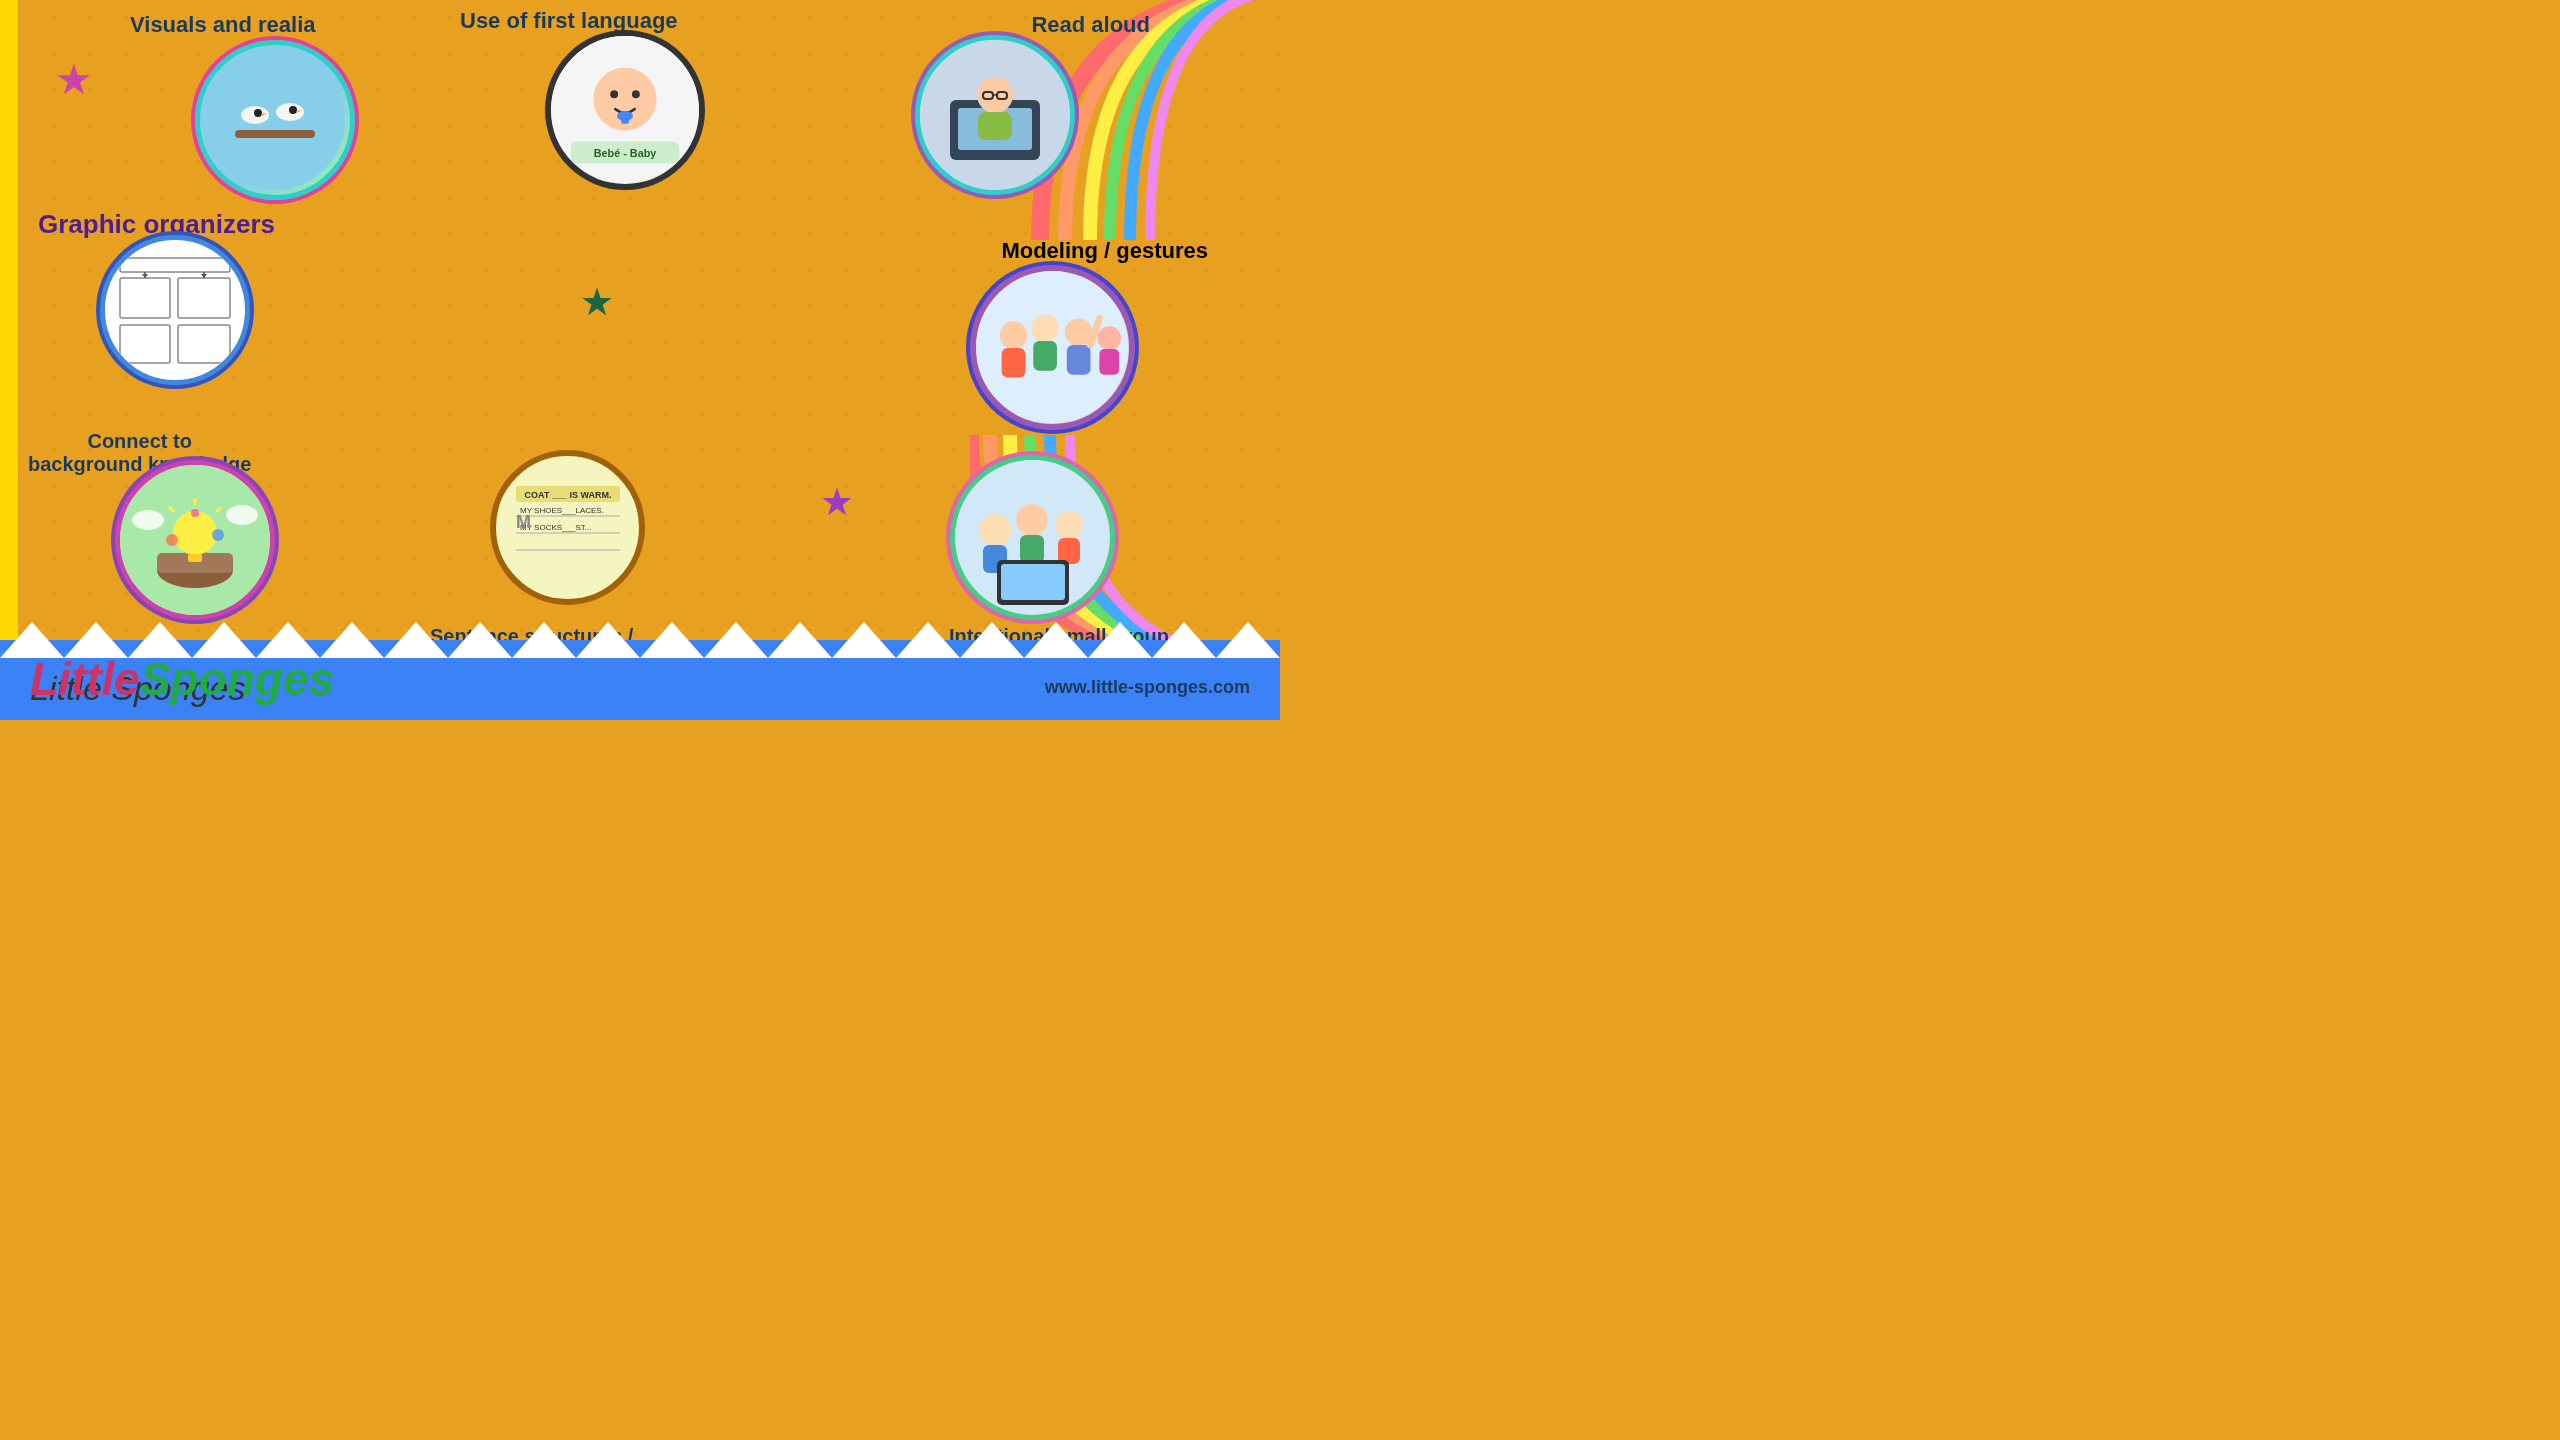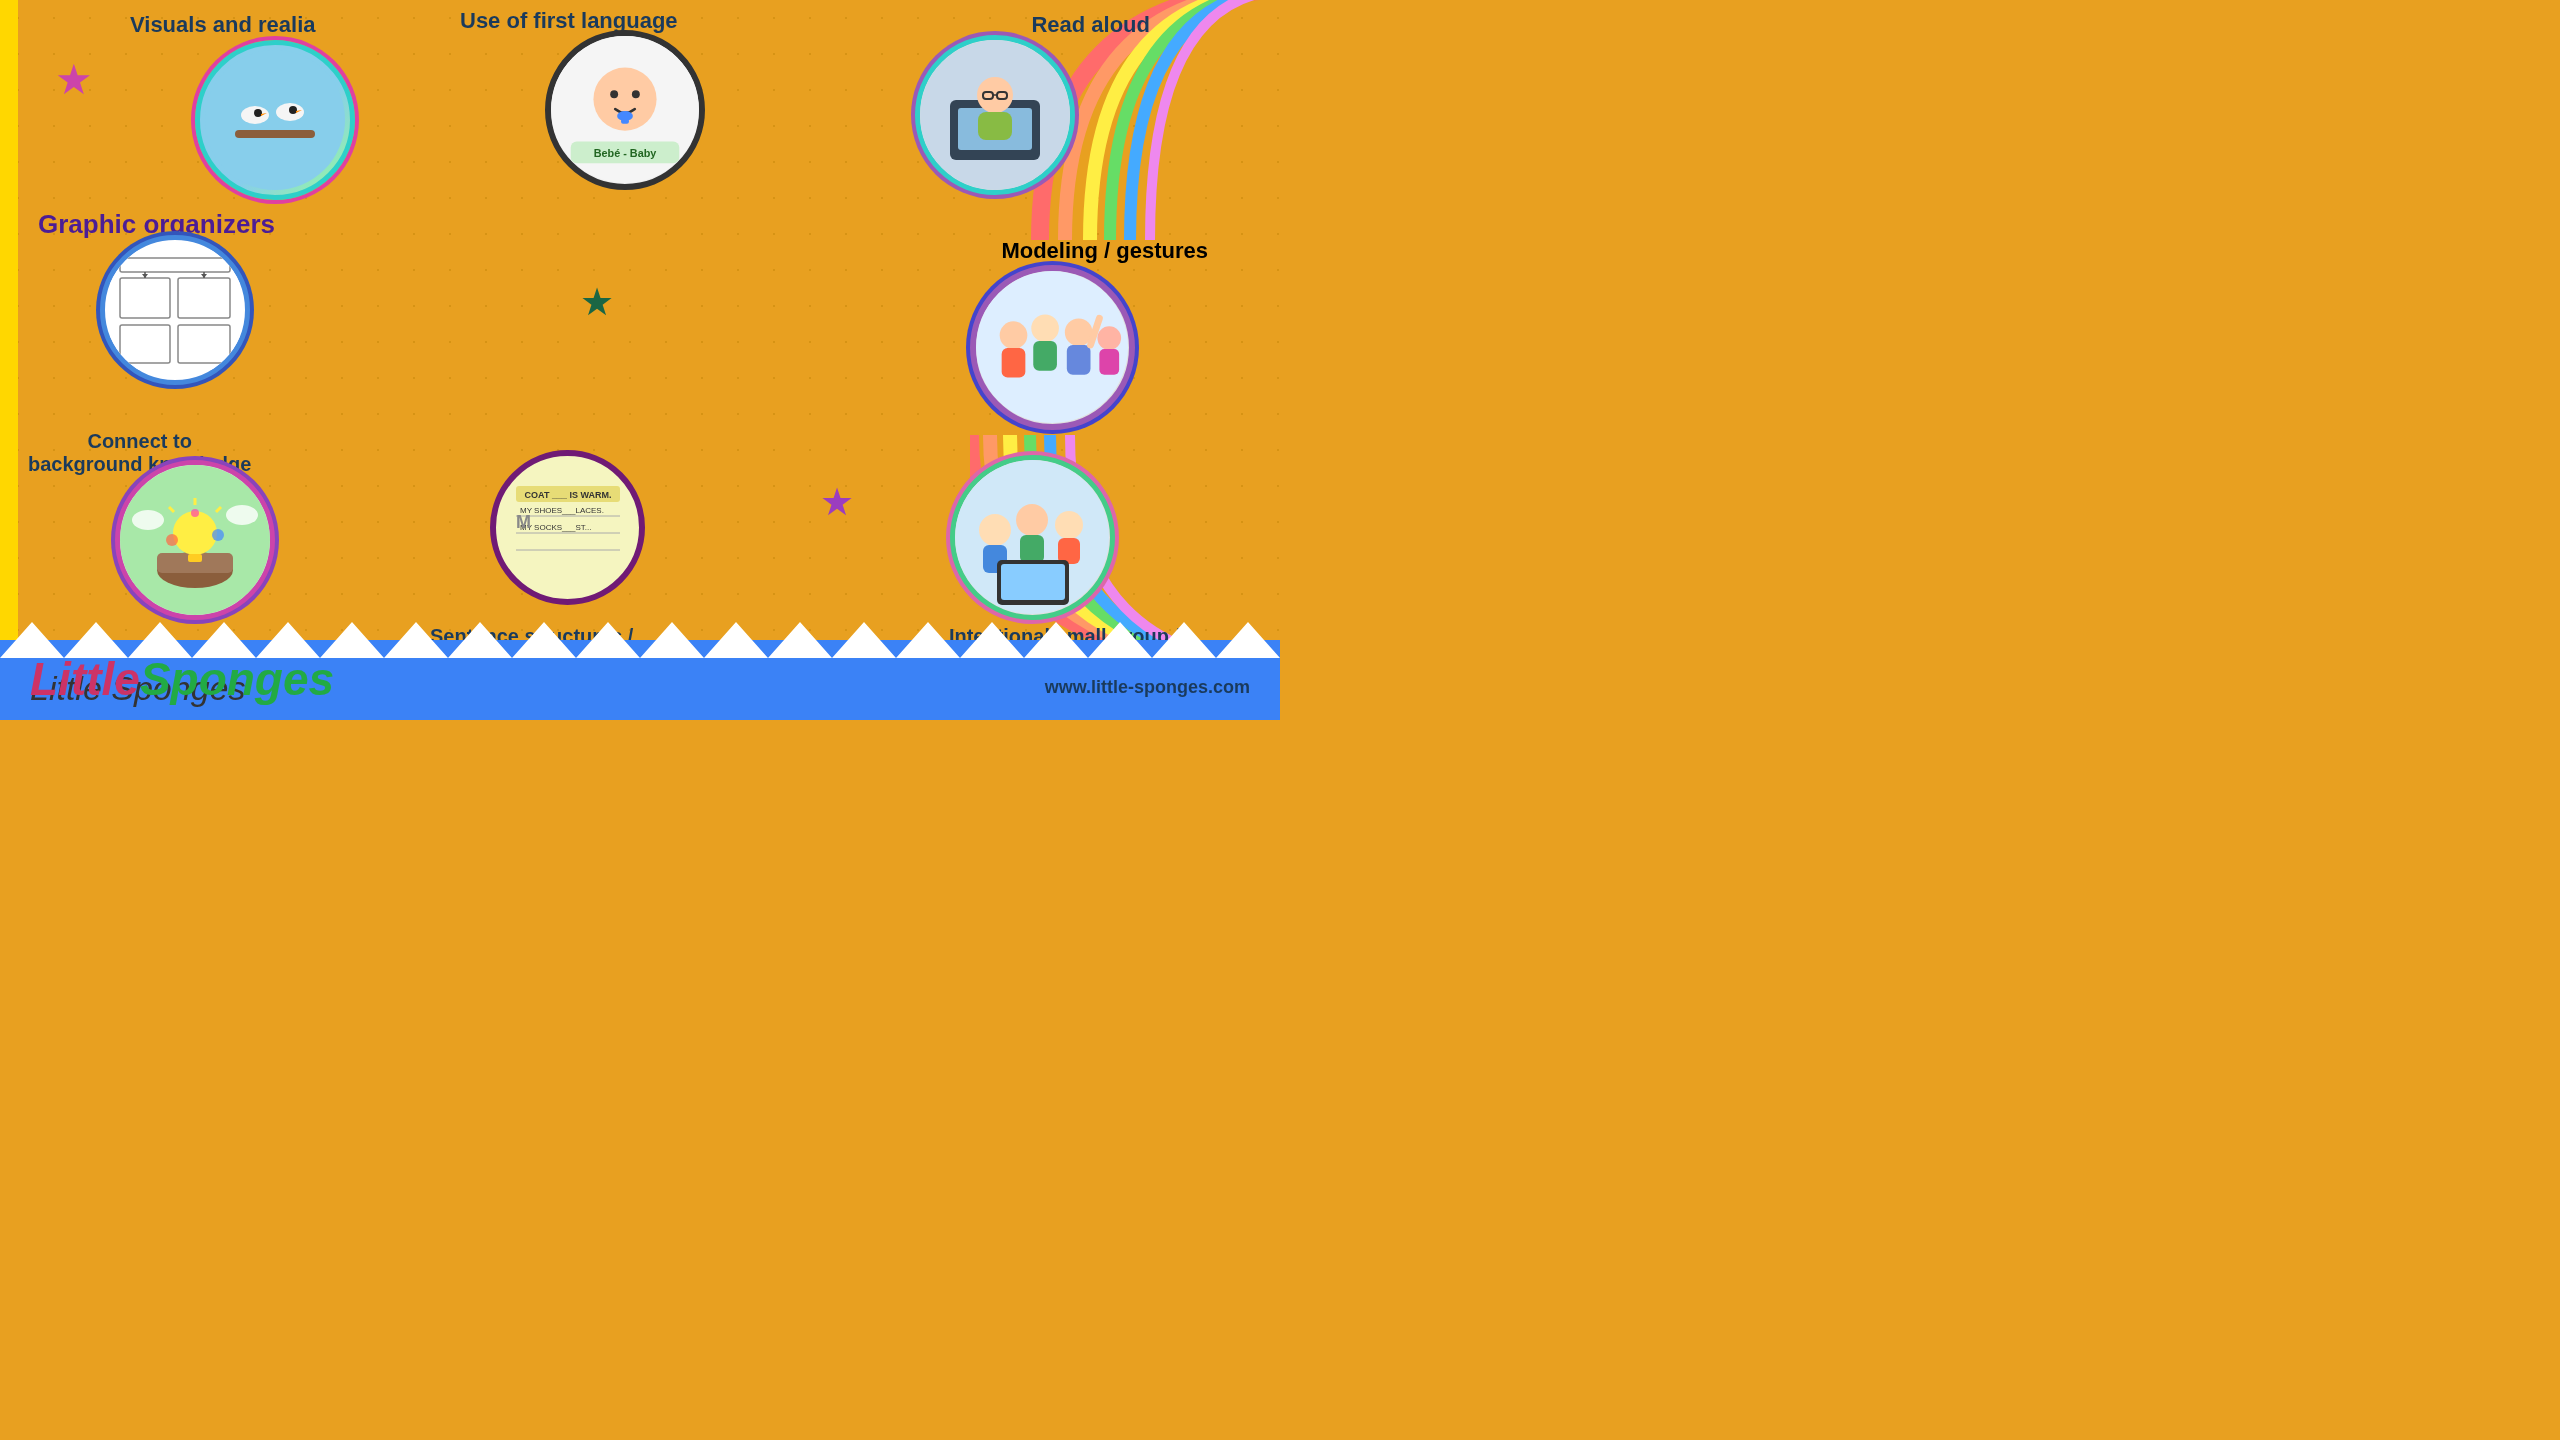--- a/index.html
+++ b/index.html
@@ -245,21 +245,21 @@
       overflow: hidden;
     }
 
     .sentence-circle {
       position: absolute;
       left: 490px;
       top: 450px;
       width: 155px;
       height: 155px;
       border-radius: 50%;
-      border: 6px solid #701a75;
+      border: 6px solid #a16207;
       z-index: 6;
       background: #f5f5c0;
       display: flex;
       align-items: center;
       justify-content: center;
       overflow: hidden;
     }
 
     .small-group-circle {
       position: absolute;

